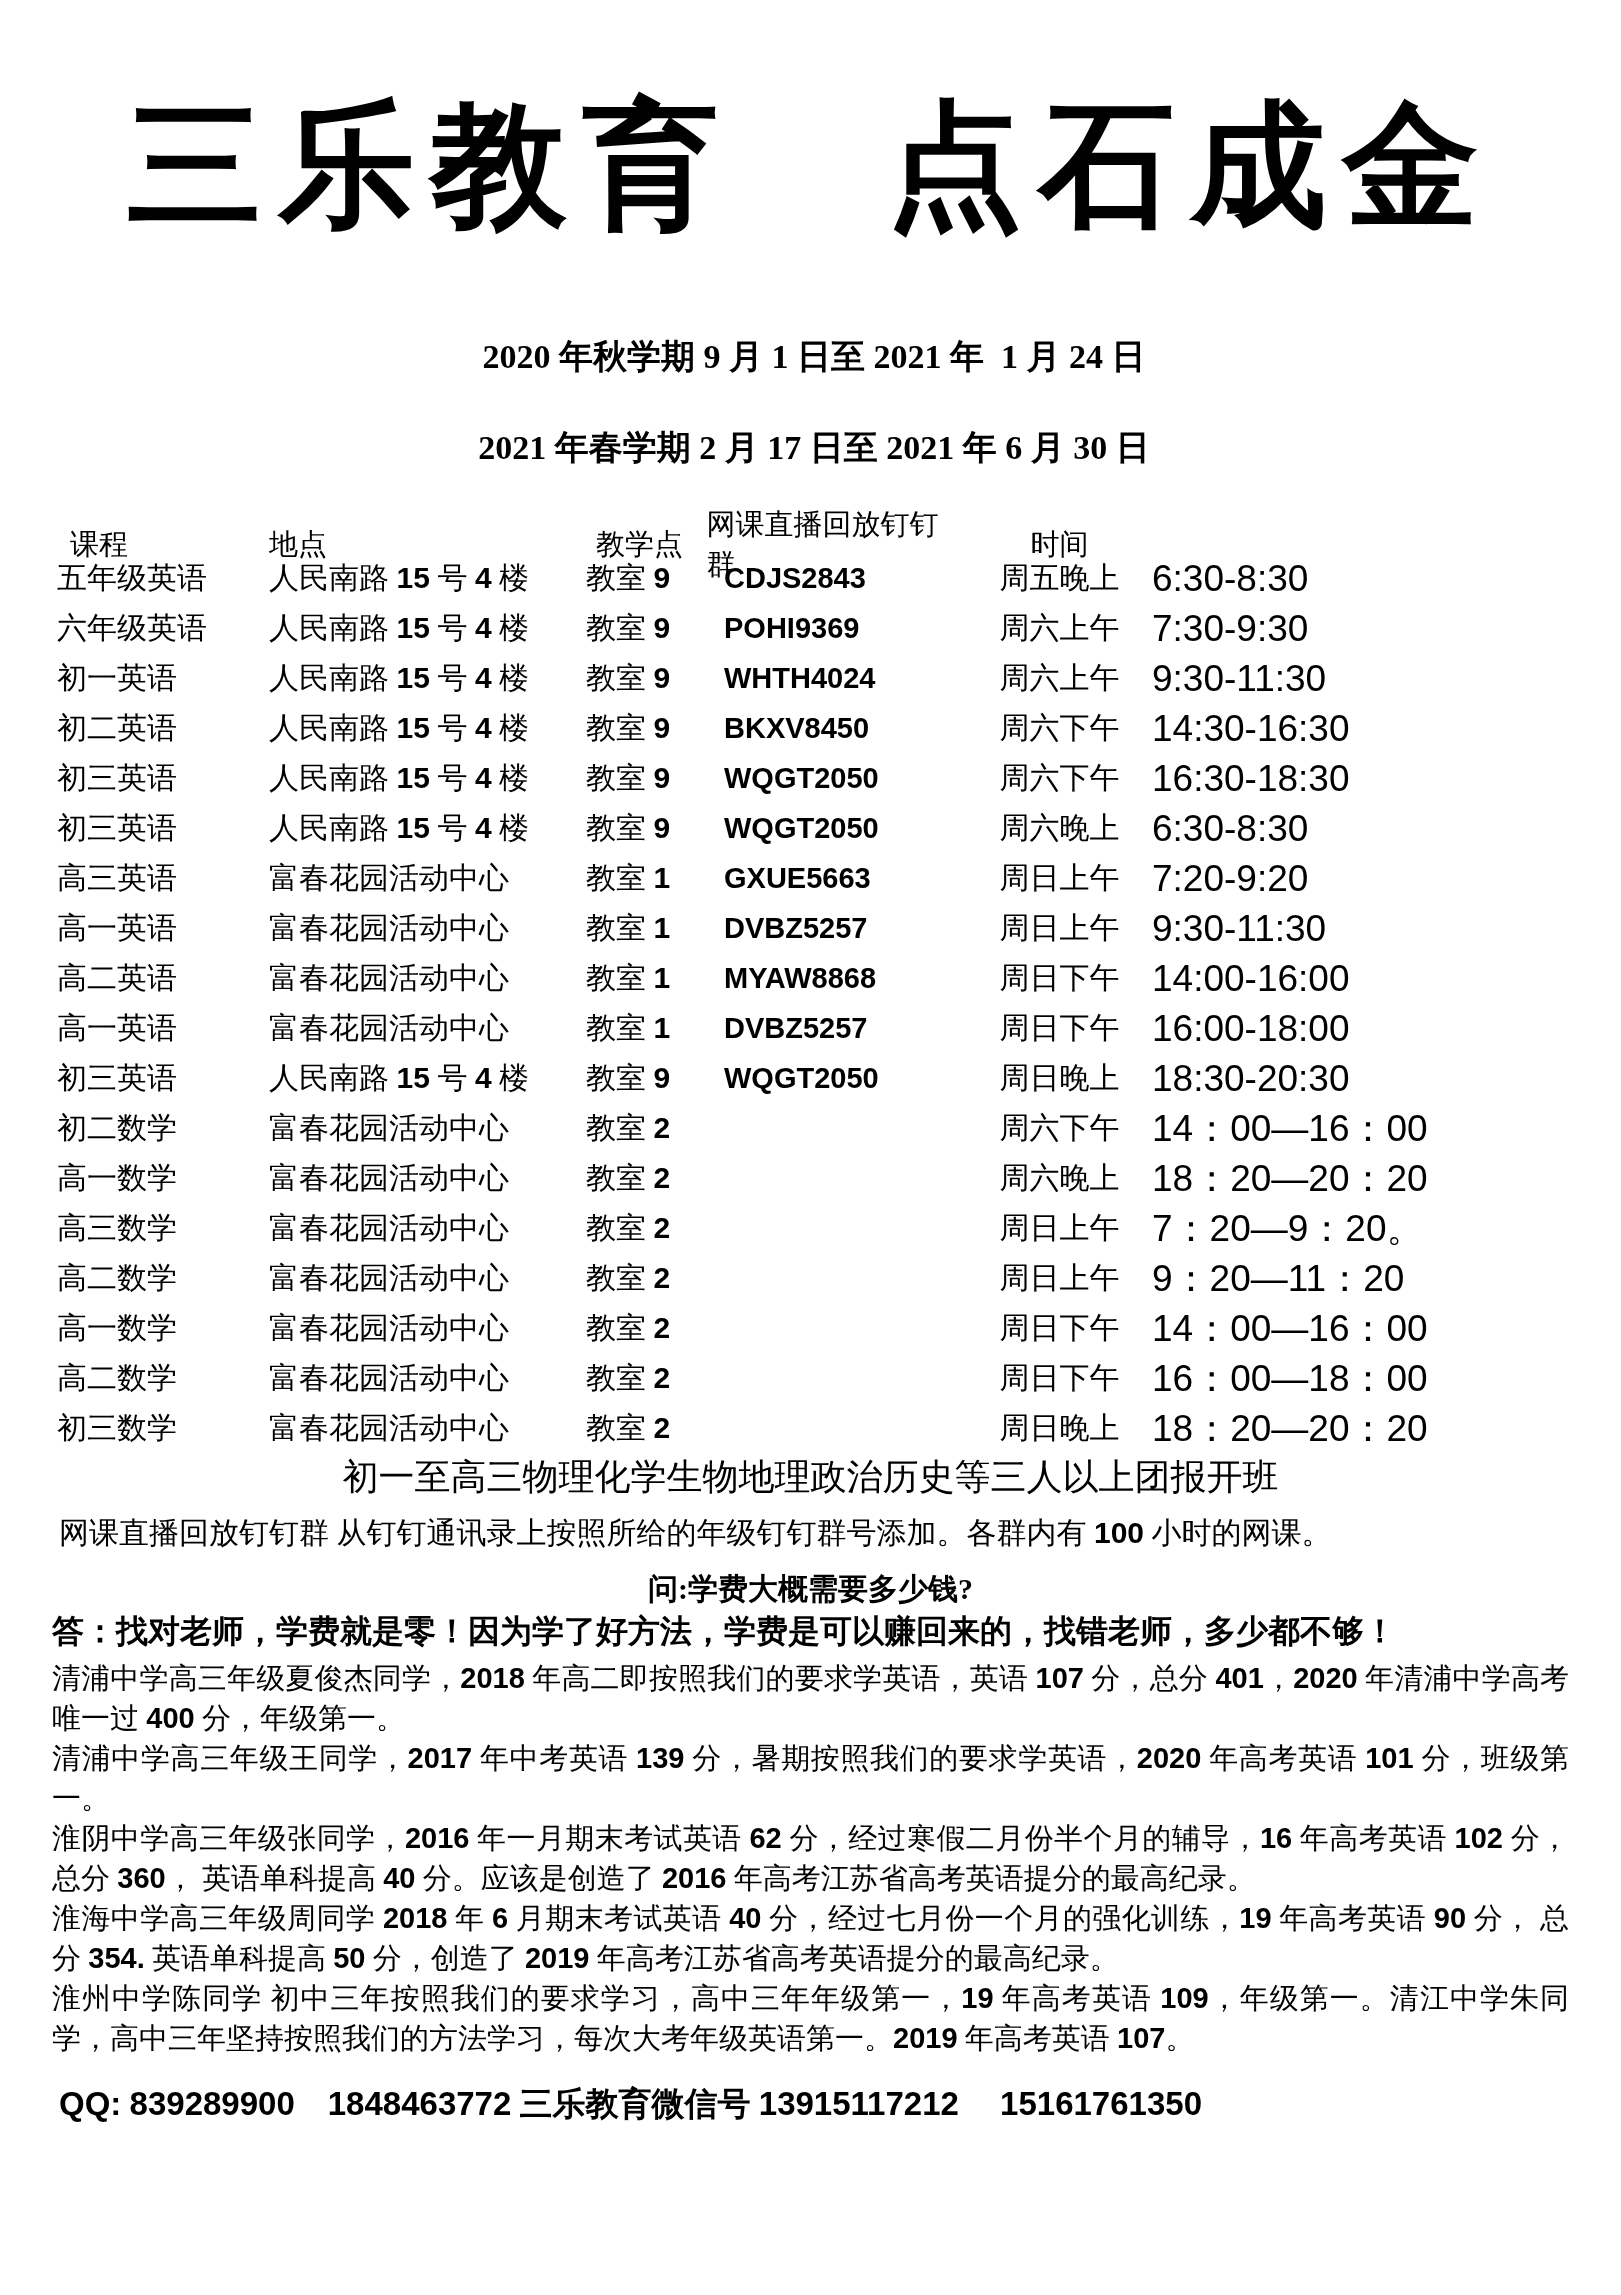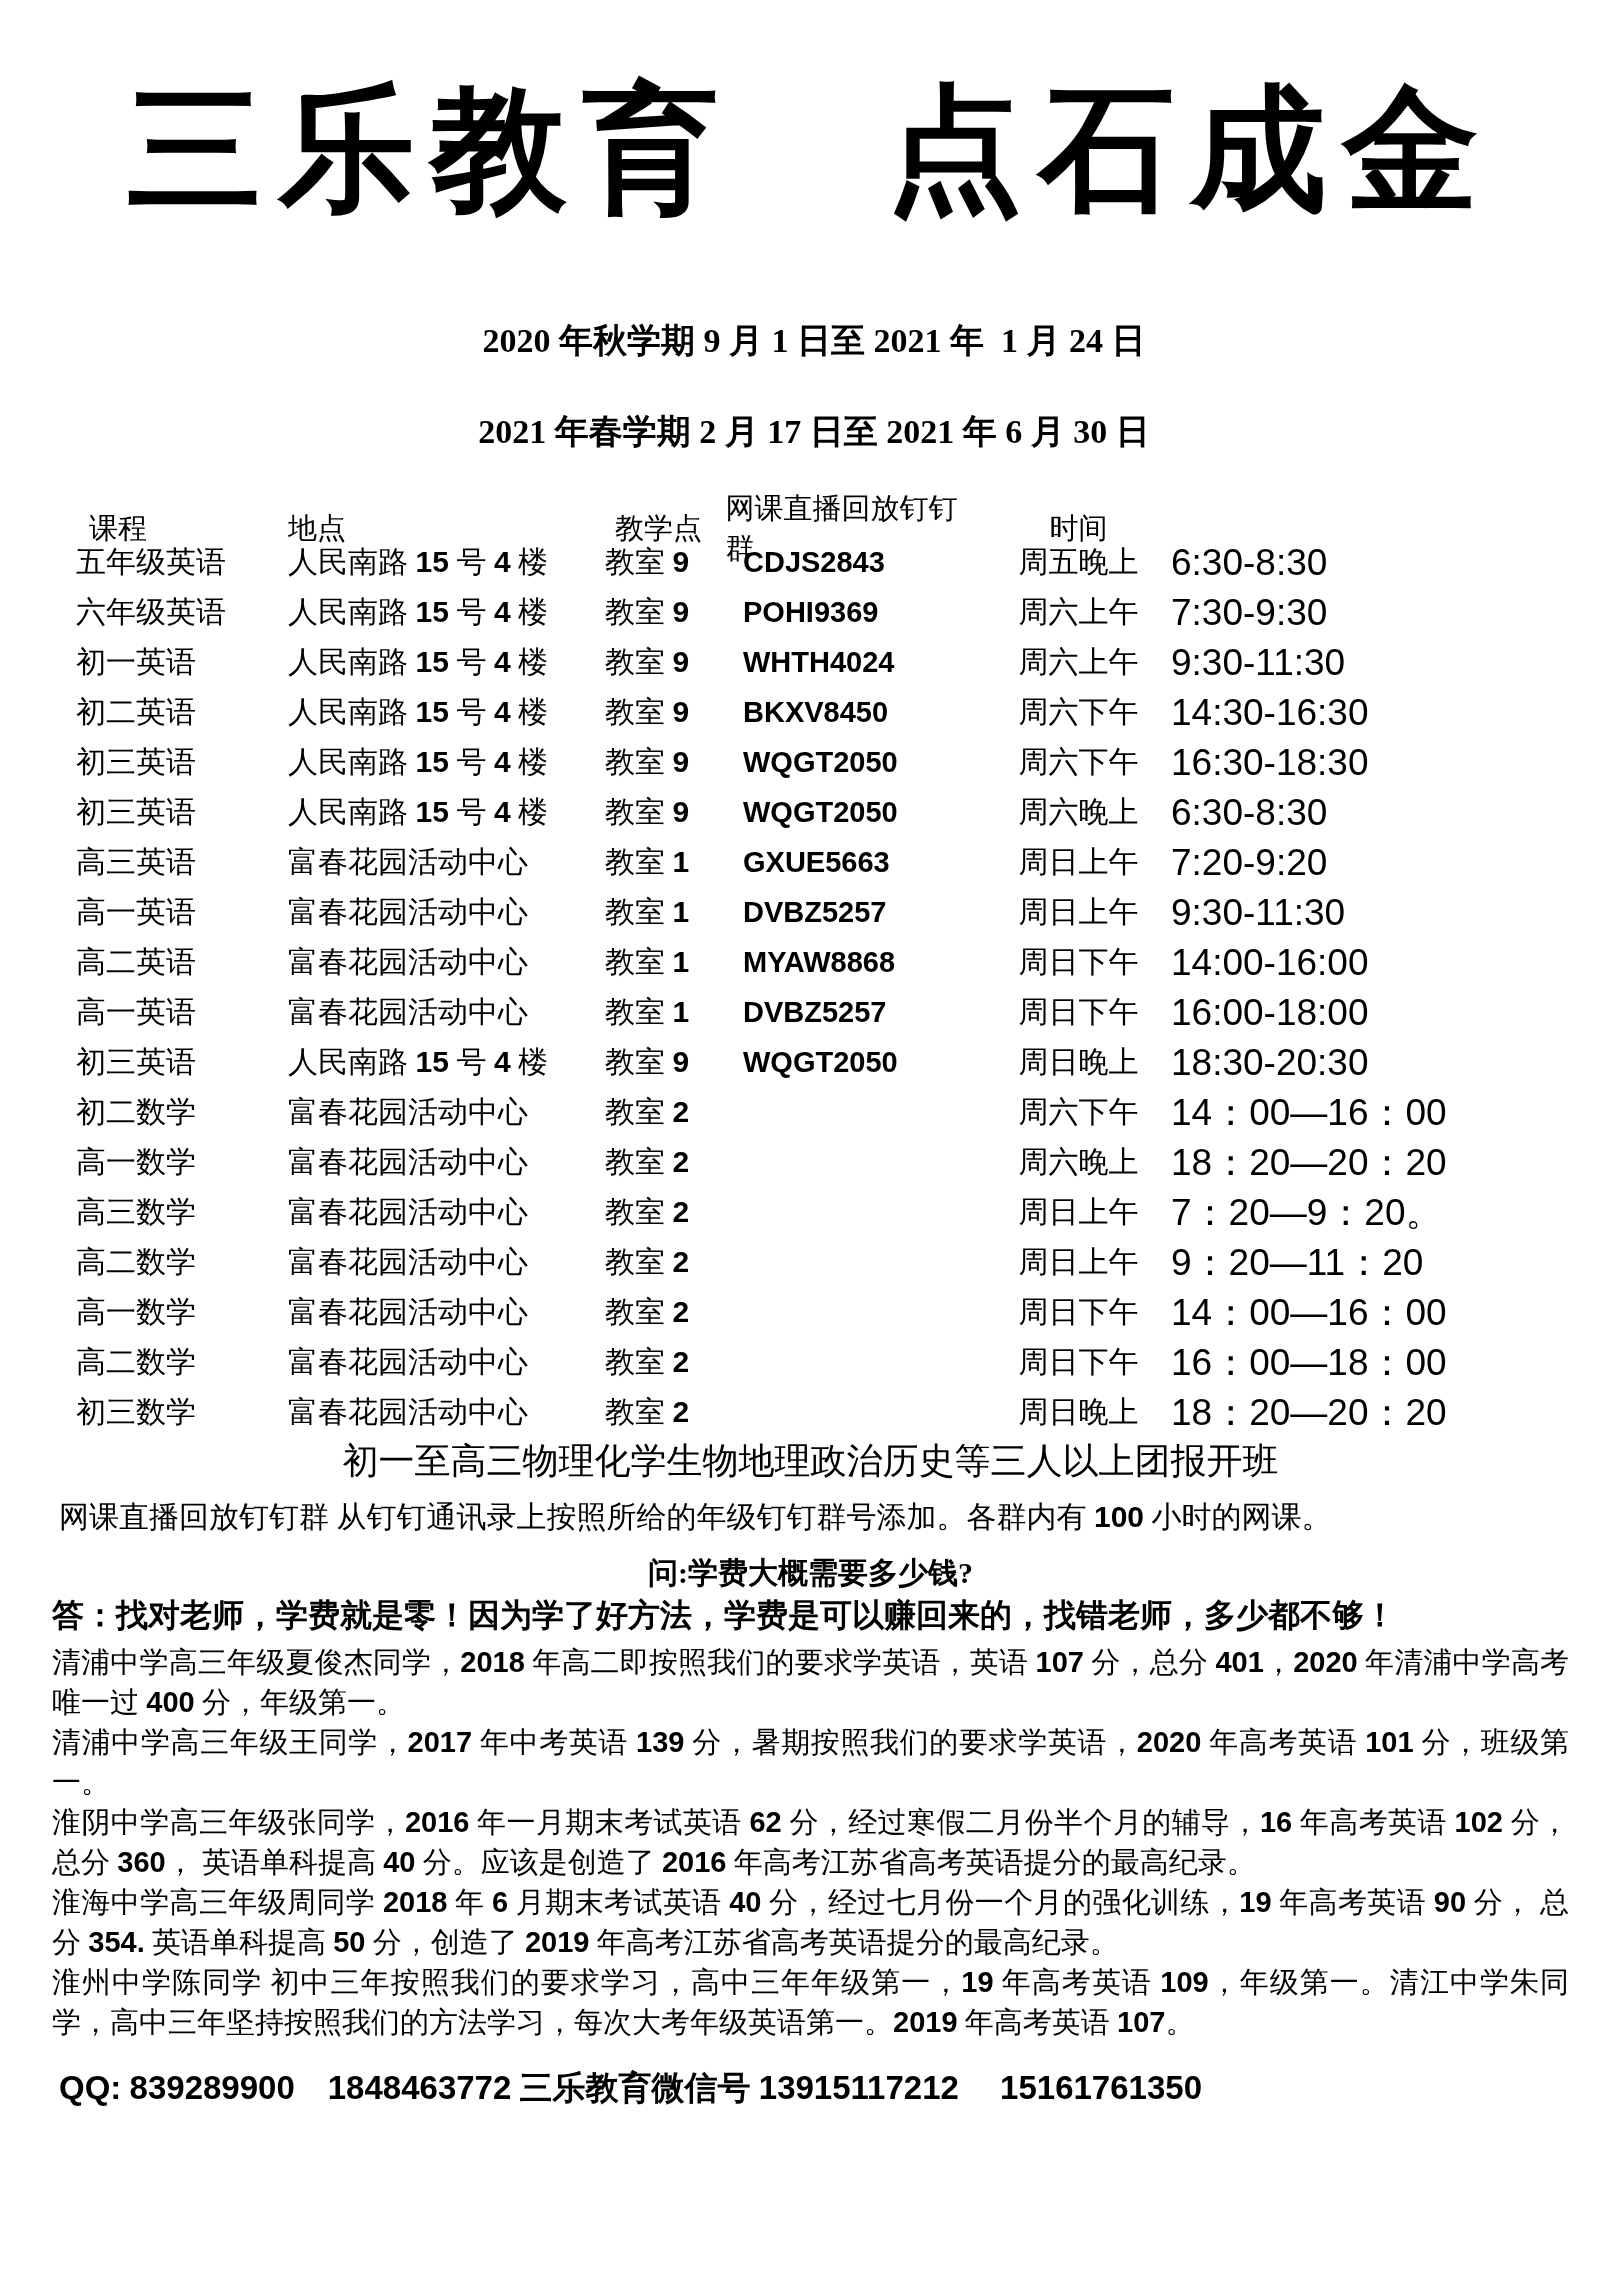--- a/index.html
+++ b/index.html
@@ -5,21 +5,21 @@
   html, body { margin: 0; padding: 0; background: #ffffff; }
   .page {
     position: relative;
     width: 1621px;
     height: 2248px;
     background: #ffffff;
     color: #000000;
     font-family: "Liberation Serif", "DejaVu Serif", serif;
     overflow: hidden;
     box-sizing: border-box;
-    padding: 0 52px;
+    padding: 16px 52px;
   }
   .pre { white-space: pre-wrap; margin-left: 7px; }
 
   
   .title {
     margin-top: 72px;
     font-size: 136px;
     line-height: 1.15;
     font-weight: 700;
     text-align: center;
@@ -32,21 +32,21 @@
     margin-top: 67px;
     text-align: center;
     font-weight: 700;
     font-size: 34px;
     line-height: 91px;
   }
 
   
   .schedule {
     margin-top: 11.6px;
-    margin-left: 24px;
+    margin-left: 5px;
     font-size: 30px;
   }
   .srow {
     display: grid;
     grid-template-columns: 212px 317px 138px 243px 185px 355px;
     height: 50px;
     align-items: center;
   }
   .srow.header { font-size: 29px; height: 49px; }
   .h-course { padding-left: 13px; }

